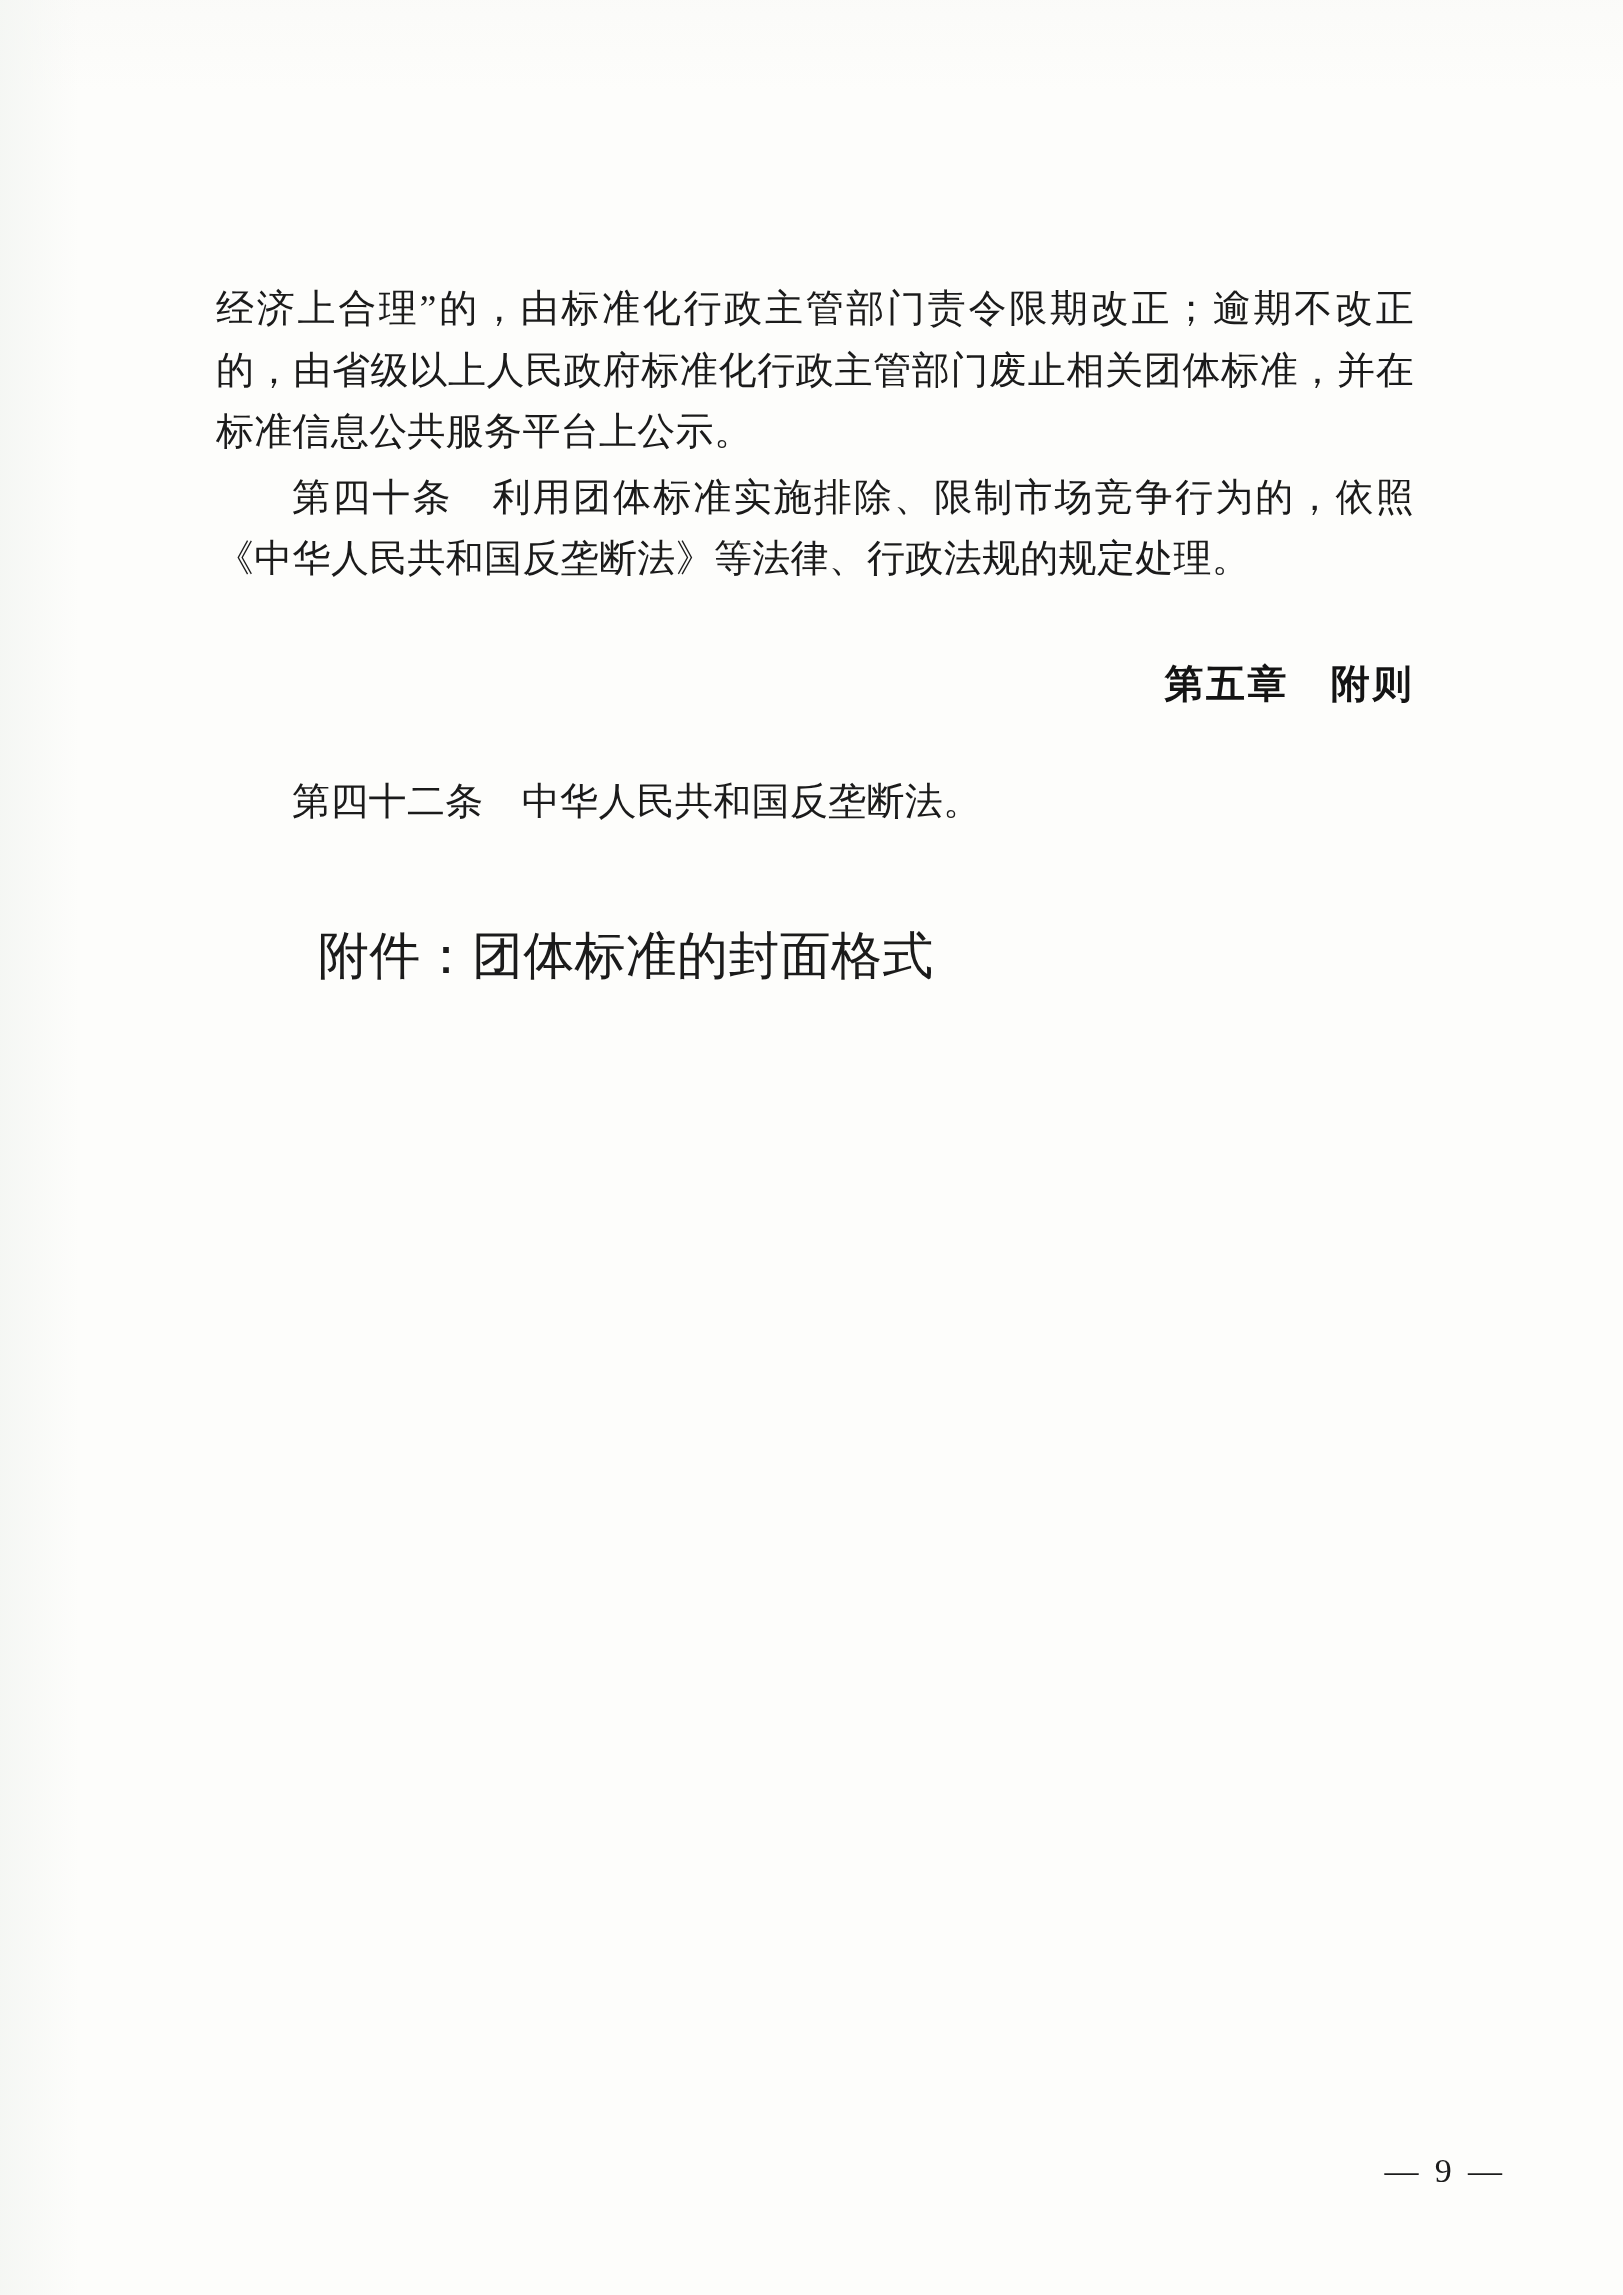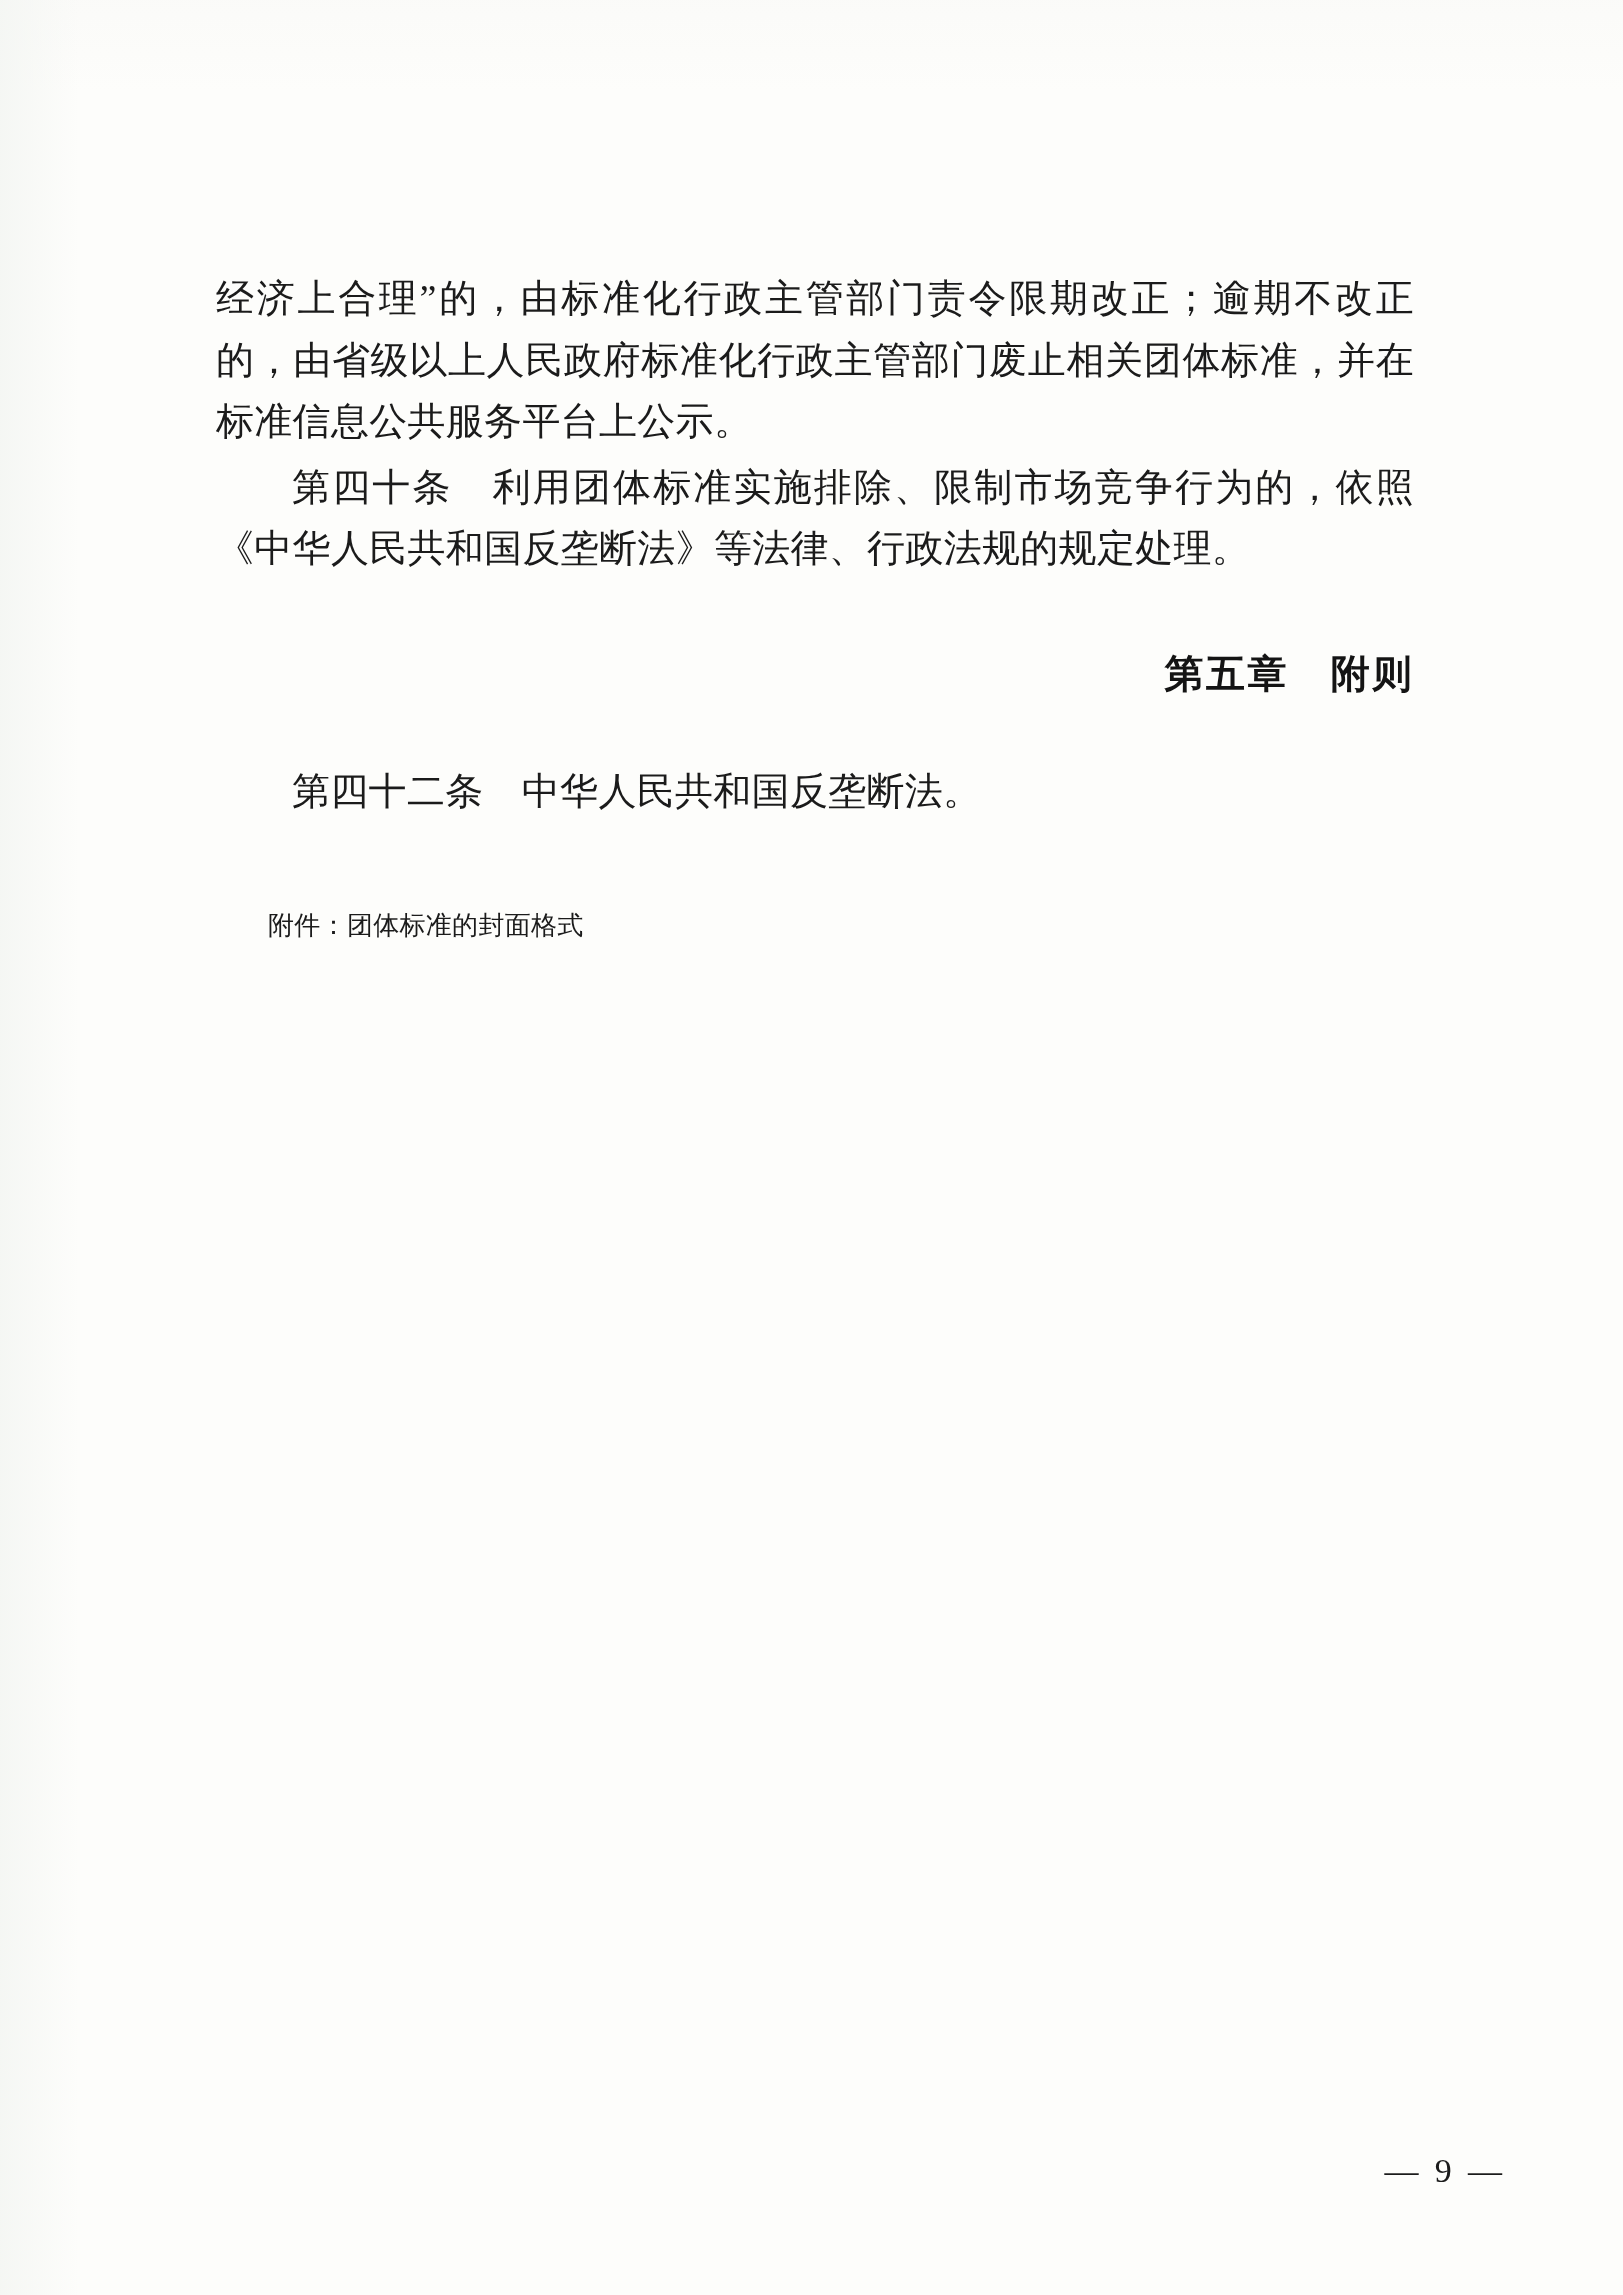--- a/index.html
+++ b/index.html
@@ -23,21 +23,21 @@
     position: absolute;
     inset: 0;
     background:
       linear-gradient(to right, rgba(244,246,243,0.9) 0px, rgba(255,255,255,0) 79px),
       linear-gradient(to bottom, rgba(250,250,248,0.8) 0px, rgba(255,255,255,0) 92px);
     pointer-events: none;
   }
   .content {
     position: absolute;
     left: 216px;
-    top: 268px;
+    top: 278px;
     width: 1198px;
   }
   .para {
     font-size: 38px;
     line-height: 1.62;
     color: #1b1b1b;
     letter-spacing: 0.3px;
     text-align: justify;
     text-justify: inter-ideograph;
     margin: 0 0 3.9px 0;
@@ -51,21 +51,21 @@
     line-height: 1.6;
     color: #141414;
     text-align: right;
     font-weight: bold;
     letter-spacing: 2.6px;
     margin: 63px 0 56px 0;
     font-family: "DejaVu Sans", "Liberation Sans", sans-serif;
   }
   .gap-large { height: 79px; }
   .attachment {
-    font-size: 26px;
+    font-size: 51px;
     line-height: 1.62;
     color: #1b1b1b;
     letter-spacing: 0.3px;
     text-indent: 2em;
     margin: 0;
   }
   .page-number {
     position: absolute;
     left: 0;
     right: 118px;

